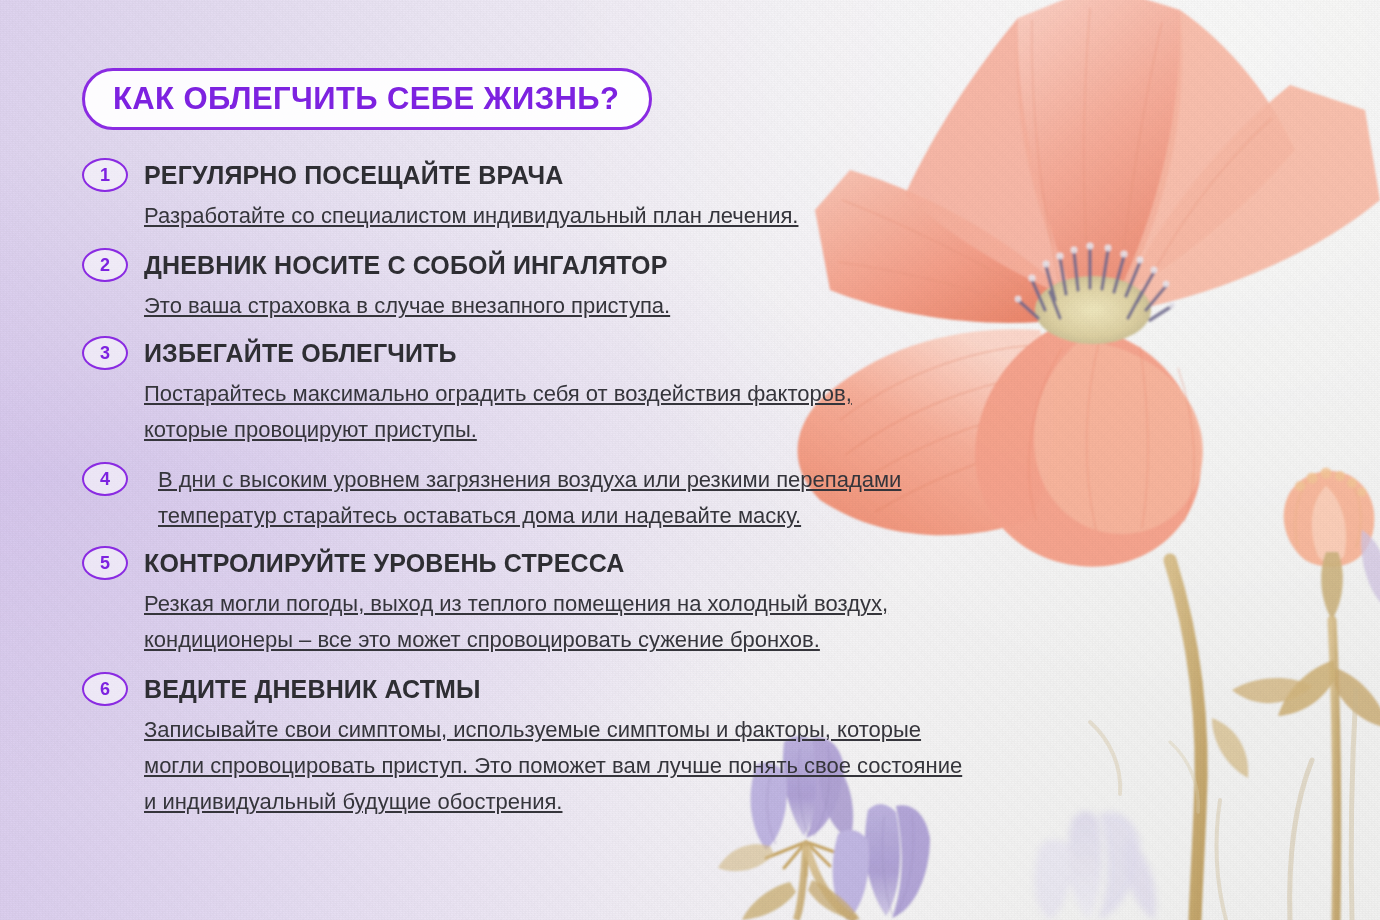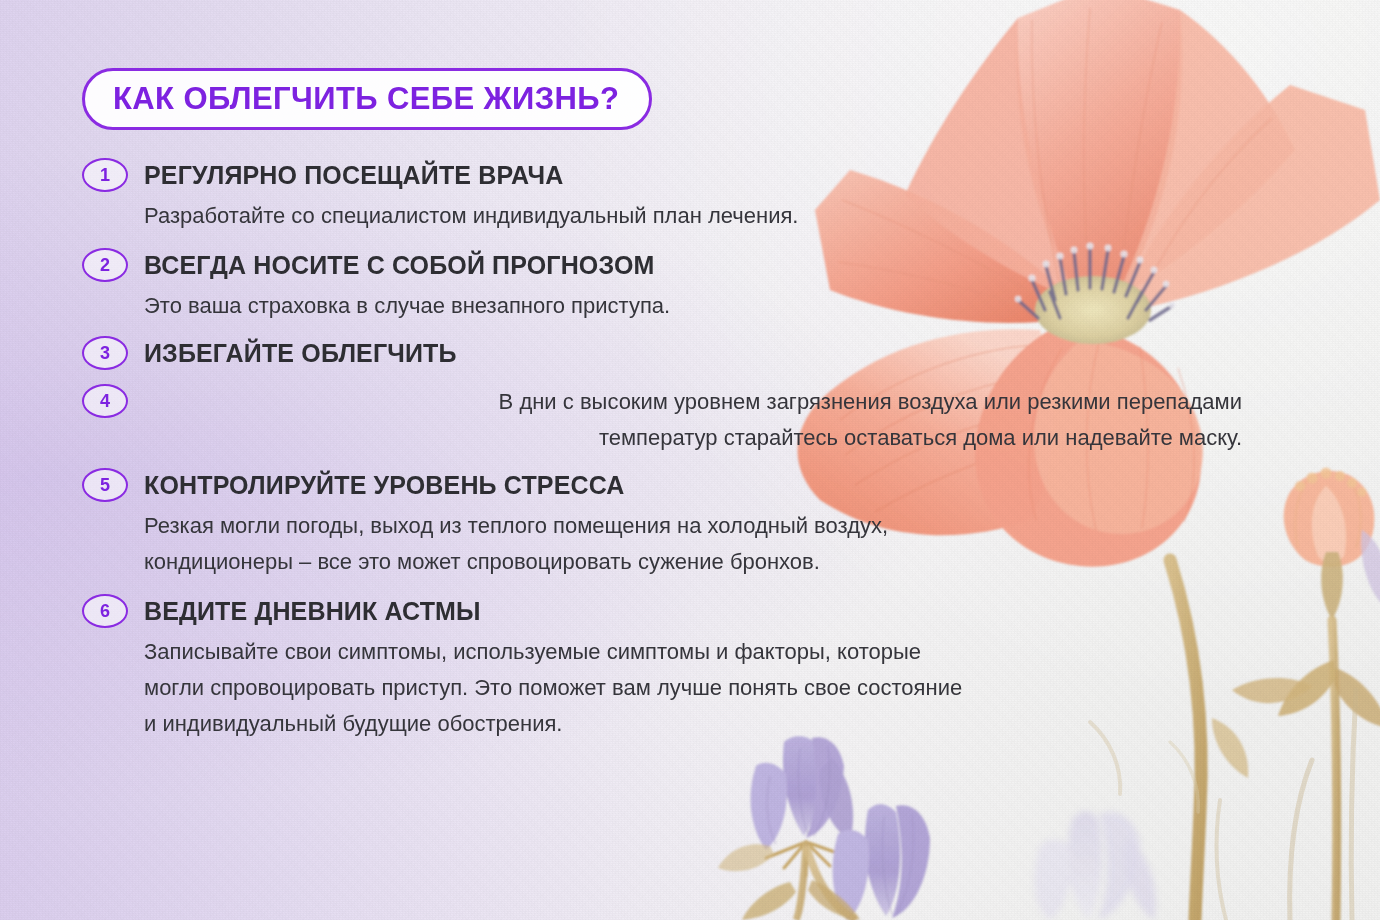--- a/index.html
+++ b/index.html
@@ -140,33 +140,33 @@
 
   .tip-body {
     margin-top: 6px;
     margin-left: 0;
     font-size: 22px;
     font-weight: 400;
     color: #35353b;
     line-height: 36px;
     max-width: 1090px;
   }
-  .tip-body .ln { display: block; white-space: nowrap; }
+  .tip-body .ln { display: block; white-space: nowrap; text-decoration: underline; }
 
   
   .tip-1 { margin-bottom: 14px; }
   .tip-2 { margin-bottom: 12px; }
   .tip-3 { margin-bottom: 14px; }
   .tip-4 { margin-bottom: 12px; }
   .tip-5 { margin-bottom: 14px; }
 
   .tip-1 .tip-body, .tip-2 .tip-body,
   .tip-3 .tip-body, .tip-5 .tip-body,
   .tip-6 .tip-body { margin-left: 0; }
-  .tip-4 .tip-body { margin-left: 14px; text-align: right; }
+  .tip-4 .tip-body { margin-left: 14px; }
 </style>
 </head>
 <body>
 
 <div id="poster">
 
   <div class="bg-base"></div>
   <div class="bg-topright-wash"></div>
 
   <svg class="bg-art" viewBox="0 0 1380 920" preserveAspectRatio="none" aria-hidden="true">
@@ -383,31 +383,35 @@
         <div class="tip-title">РЕГУЛЯРНО ПОСЕЩАЙТЕ ВРАЧА</div>
         <div class="tip-body">
           <span class="ln">Разработайте со специалистом индивидуальный план лечения.</span>
         </div>
       </div>
 
       <div class="tip tip-2">
         <div class="badge">
           <span class="badge-num">2</span>
         </div>
-        <div class="tip-title">ВСЕГДА НОСИТЕ С СОБОЙ ПРОГНОЗОМ</div>
+        <div class="tip-title">ДНЕВНИК НОСИТЕ С СОБОЙ ИНГАЛЯТОР</div>
         <div class="tip-body">
           <span class="ln">Это ваша страховка в случае внезапного приступа.</span>
         </div>
       </div>
 
       <div class="tip tip-3">
         <div class="badge">
           <span class="badge-num">3</span>
         </div>
         <div class="tip-title">ИЗБЕГАЙТЕ ОБЛЕГЧИТЬ</div>
+        <div class="tip-body">
+          <span class="ln">Постарайтесь максимально оградить себя от воздействия факторов,</span>
+          <span class="ln">которые провоцируют приступы.</span>
+        </div>
       </div>
 
       <div class="tip tip-4">
         <div class="badge">
           <span class="badge-num">4</span>
         </div>
         <div class="tip-body">
           <span class="ln">В дни с высоким уровнем загрязнения воздуха или резкими перепадами</span>
           <span class="ln">температур старайтесь оставаться дома или надевайте маску.</span>
         </div>

